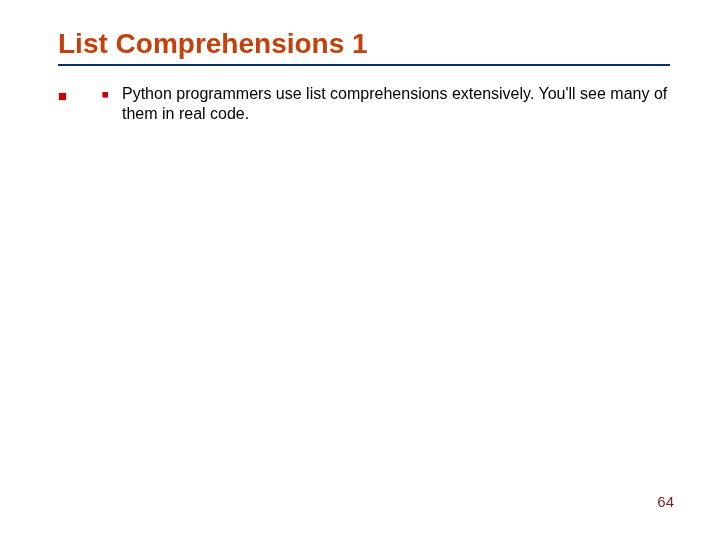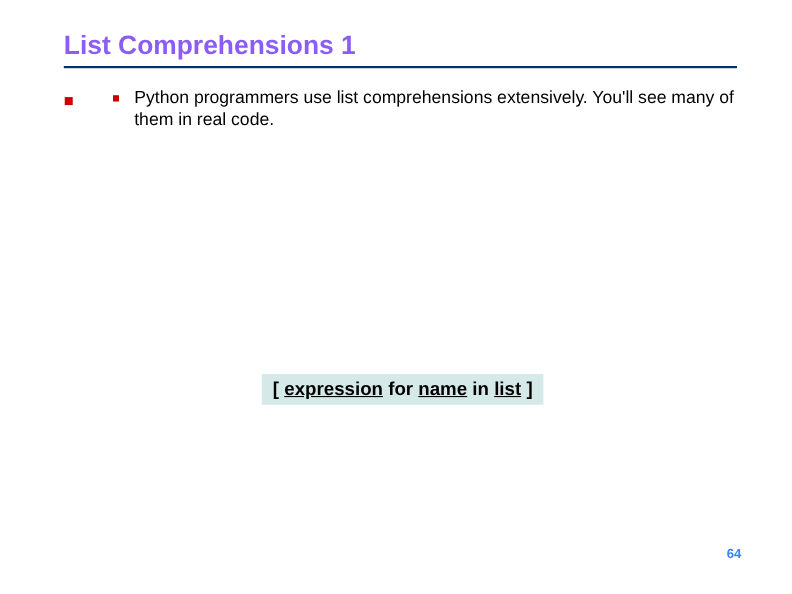--- a/index.html
+++ b/index.html
@@ -13,23 +13,23 @@
     position: relative;
   }
   .slide {
     box-sizing: border-box;
     width: 720px;
     height: 540px;
     padding: 28px 50px 20px 58px;
     position: relative;
   }
   .title {
-    font-size: 24px;
+    font-size: 28px;
     font-weight: bold;
-    color: #8b5cf6;
+    color: #c2410c;
     margin: 0 0 4px 0;
   }
   .rule {
     border: none;
     border-top: 2px solid #003366;
     margin: 0 0 18px 0;
   }
   .level1 {
     margin: 0 0 6px 0;
     padding-left: 24px;
@@ -70,23 +70,22 @@
     padding: 4px 10px;
     font-family: Arial, Helvetica, sans-serif;
     font-size: 17px;
     font-weight: bold;
   }
   .ul { text-decoration: underline; }
   .page-num {
     position: absolute;
     right: 46px;
     bottom: 30px;
-    font-size: 12px;
-    color: #3b82f6;
-    font-weight: bold;
+    font-size: 15px;
+    color: #7f1d1d;
   }
 </style>
 </head>
 <body>
 
 <div class="slide">
 
   <h1 class="title">List Comprehensions 1</h1>
   <hr class="rule">
 
@@ -96,19 +95,16 @@
 
   <div class="level2">
     <span class="bullet">■</span>
   </div>
 
   <div class="level2">
     <span class="bullet">■</span>
     <span>Python programmers use list comprehensions extensively. You'll see many of them in real code.</span>
   </div>
 
-  <div class="syntax-box">
-    <span>[ </span><span class="ul">expression</span><span> for </span><span class="ul">name</span><span> in </span><span class="ul">list</span><span> ]</span>
-  </div>
 
   <div class="page-num">64</div>
 
 </div>
 
 </body></html>

